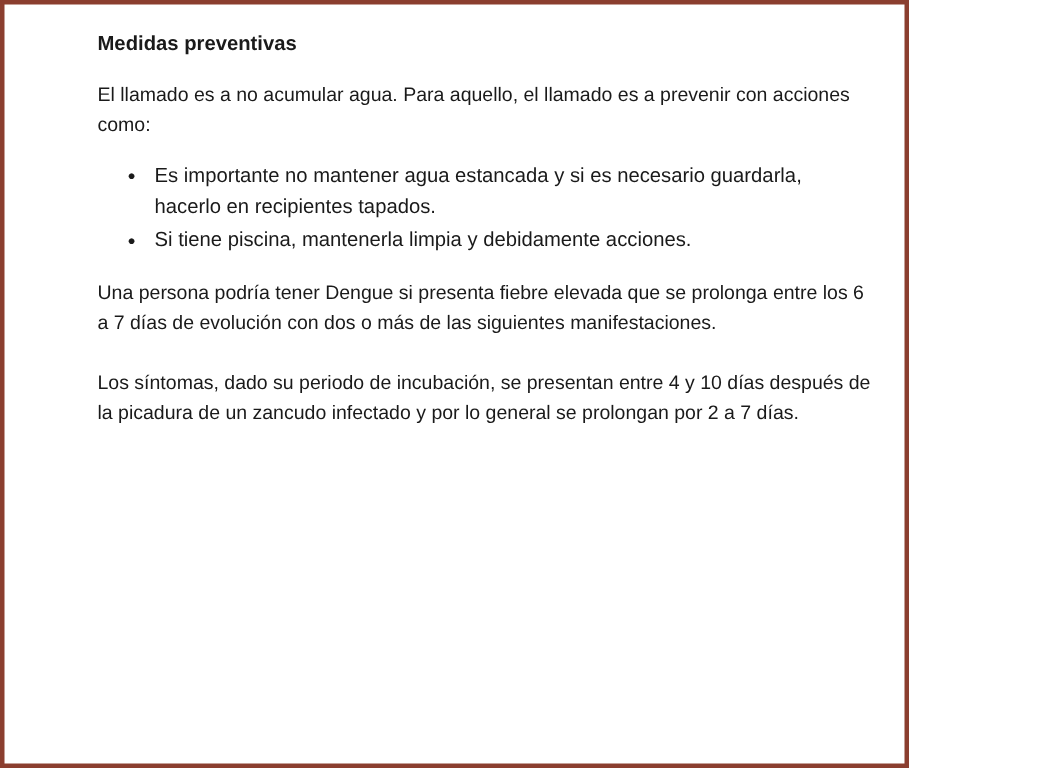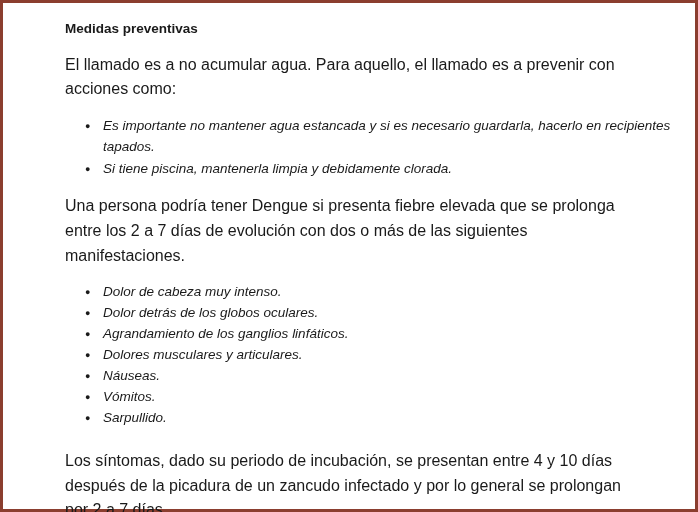--- a/index.html
+++ b/index.html
@@ -8,49 +8,48 @@
   }
   body {
     width: 698px;
     height: 512px;
     background: #ffffff;
     font-family: "Liberation Sans", sans-serif;
     overflow: hidden;
   }
   #page {
     box-sizing: border-box;
-    width: 698px;
+    width: 606px;
     height: 512px;
     border: 3px solid #8b3e2f;
     background: #ffffff;
     position: relative;
   }
   #content {
     box-sizing: border-box;
     padding: 17px 22px 0 62px;
   }
   .heading {
     font-size: 13.5px;
     font-weight: bold;
     color: #1a1a1a;
     margin: 0 0 15px 0;
     line-height: 1.3;
   }
   .para {
-    font-size: 16px;
+    font-size: 13px;
     color: #1a1a1a;
     margin: 0 0 14px 0;
     line-height: 1.55;
     max-width: 560px;
   }
   ul.bullets {
     list-style: none;
     margin: 0 0 14px 0;
     padding: 0;
-    font-style: italic;
   }
   ul.bullets li {
     position: relative;
     font-size: 13.5px;
     color: #1a1a1a;
     line-height: 1.55;
     padding-left: 38px;
     margin-bottom: 1px;
     max-width: 590px;
   }
@@ -73,33 +72,24 @@
 
 <div id="page" style="border-color: rgb(139, 62, 47);">
   <div id="content">
 
     <h2 class="heading">Medidas preventivas</h2>
 
     <p class="para">El llamado es a no acumular agua. Para aquello, el llamado es a prevenir con acciones como:</p>
 
     <ul class="bullets">
       <li>Es importante no mantener agua estancada y si es necesario guardarla, hacerlo en recipientes tapados.</li>
-      <li>Si tiene piscina, mantenerla limpia y debidamente clorada.</li>
+      <li>Si tiene piscina, mantenerla limpia y debidamente acciones.</li>
     </ul>
 
-    <p class="para">Una persona podría tener Dengue si presenta fiebre elevada que se prolonga entre los 2 a 7 días de evolución con dos o más de las siguientes manifestaciones.</p>
+    <p class="para">Una persona podría tener Dengue si presenta fiebre elevada que se prolonga entre los 6 a 7 días de evolución con dos o más de las siguientes manifestaciones.</p>
 
-    <ul class="bullets tight">
-      <li>Dolor de cabeza muy intenso.</li>
-      <li>Dolor detrás de los globos oculares.</li>
-      <li>Agrandamiento de los ganglios linfáticos.</li>
-      <li>Dolores musculares y articulares.</li>
-      <li>Náuseas.</li>
-      <li>Vómitos.</li>
-      <li>Sarpullido.</li>
-    </ul>
 
     <div class="spacer-sm"></div>
 
     <p class="para">Los síntomas, dado su periodo de incubación, se presentan entre 4 y 10 días después de la picadura de un zancudo infectado y por lo general se prolongan por 2 a 7 días.</p>
 
   </div>
 </div>
 
 </body></html>

